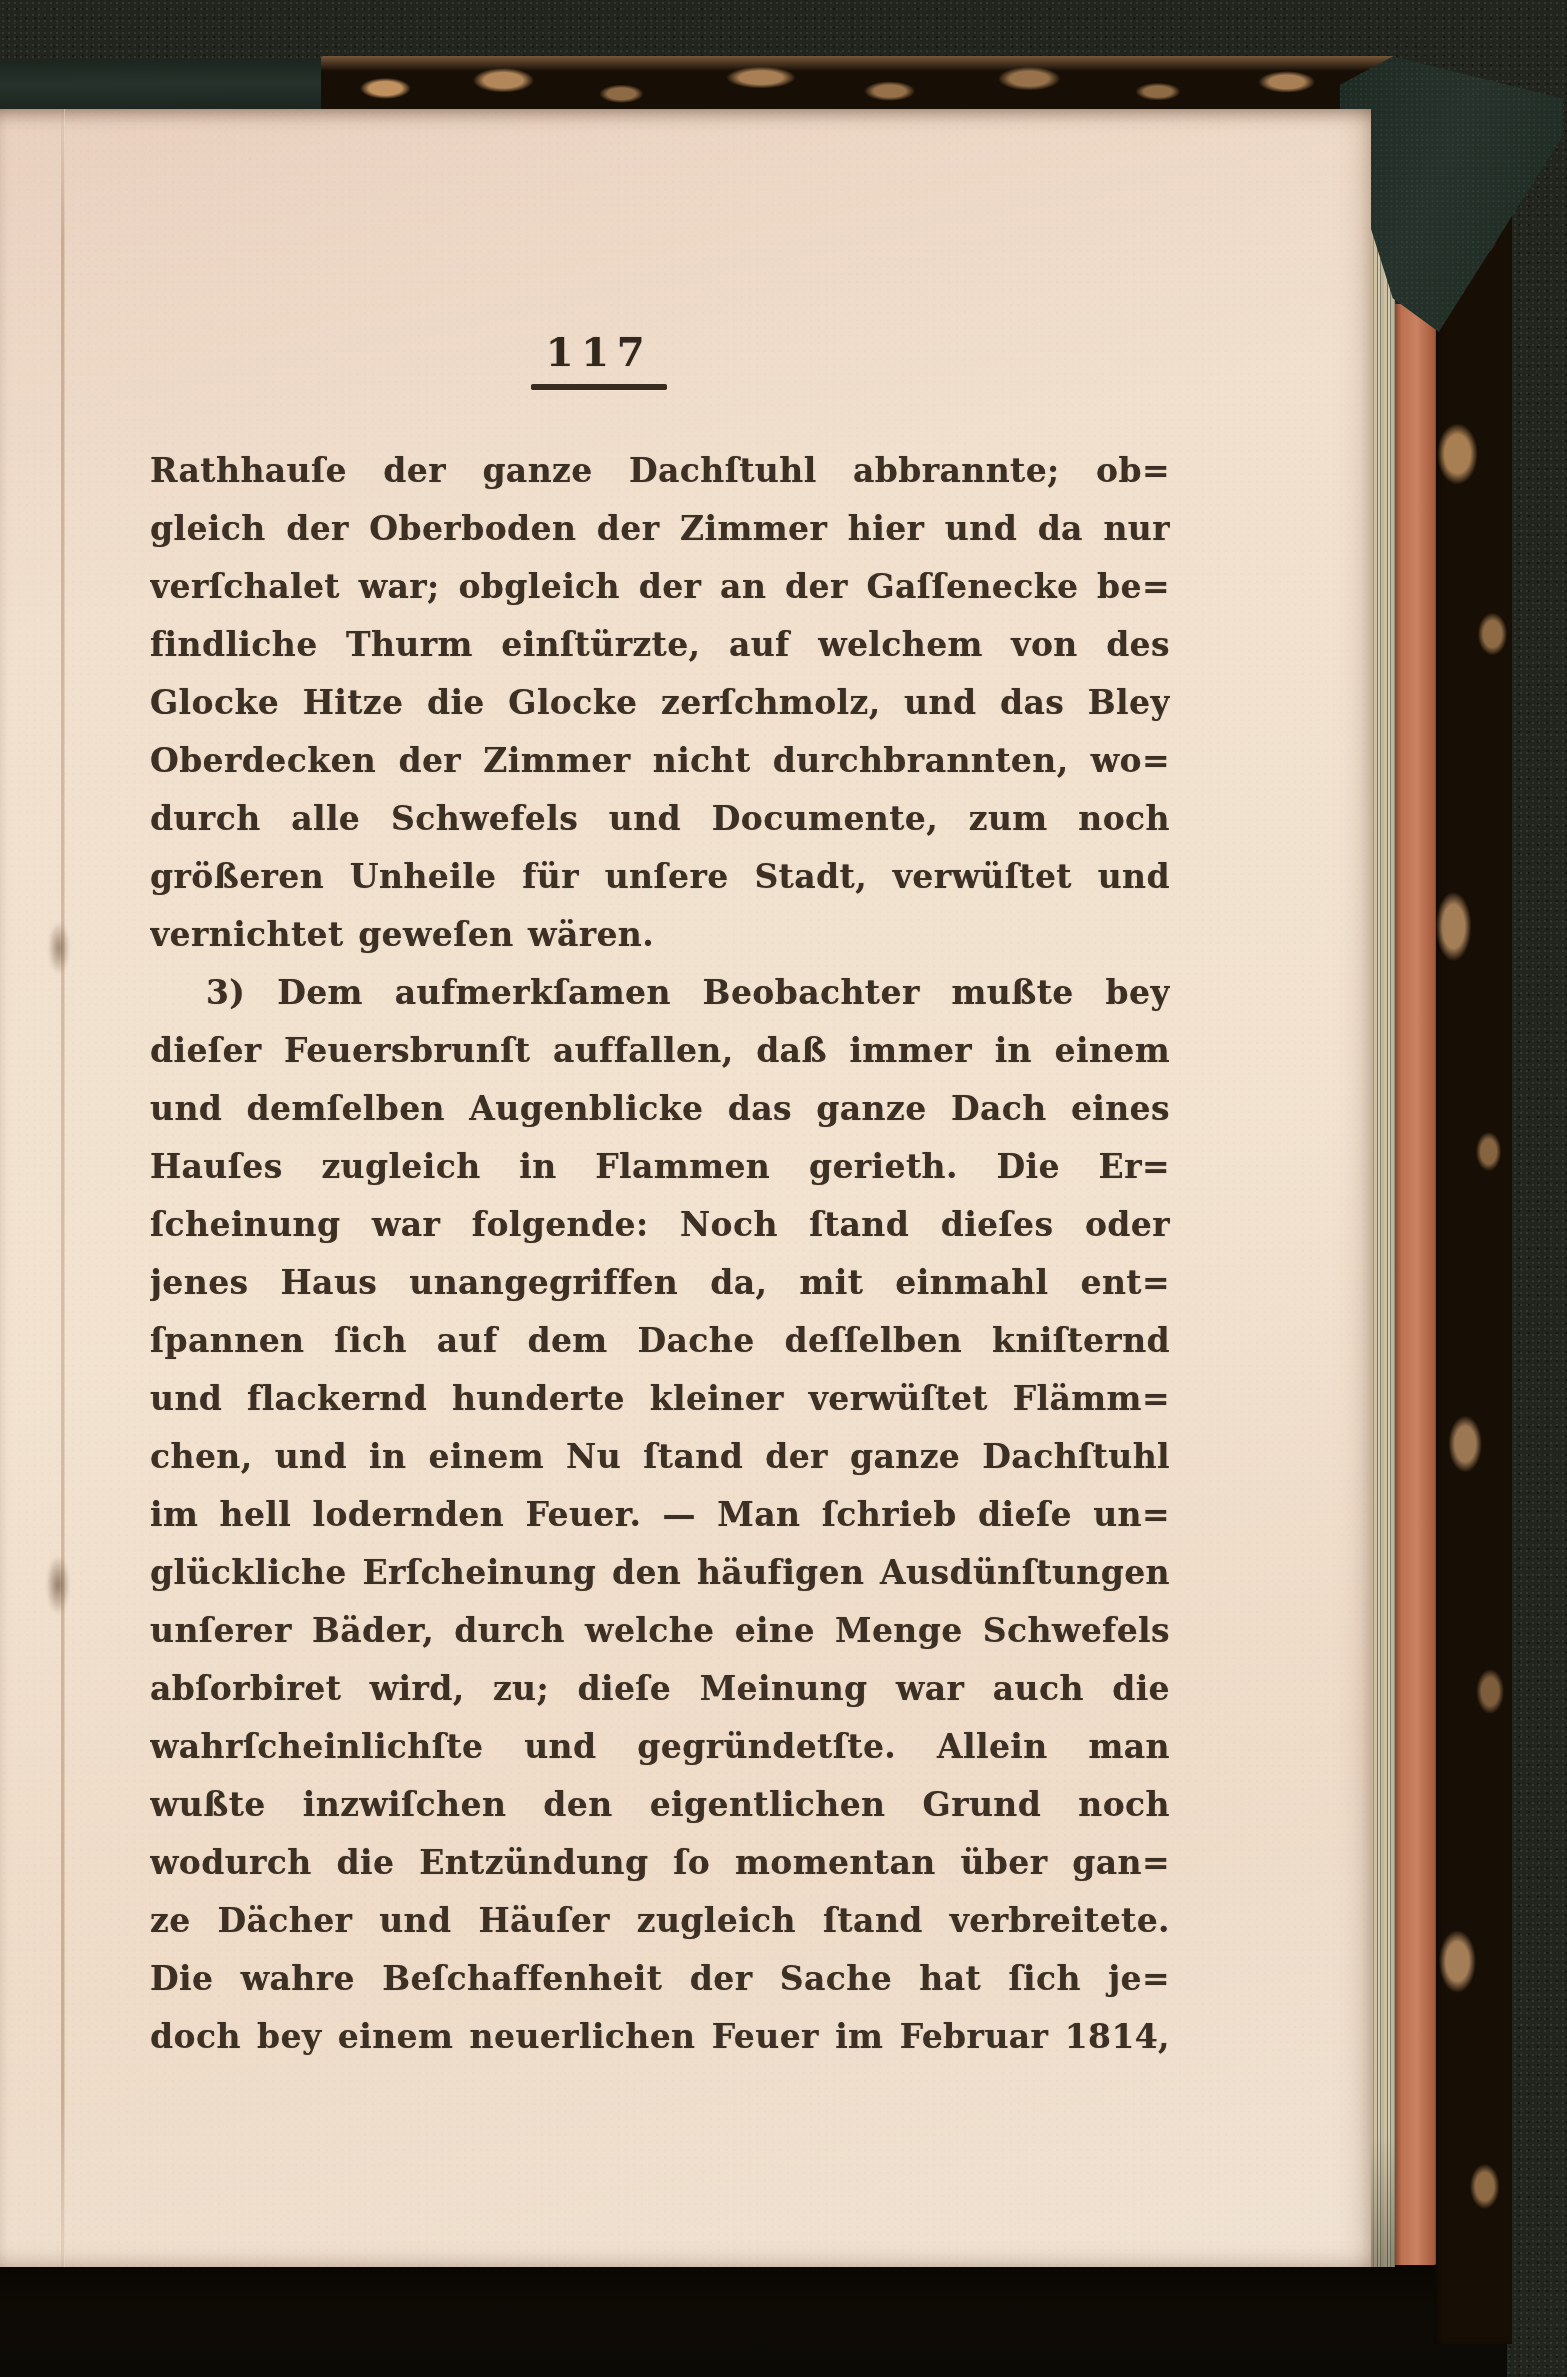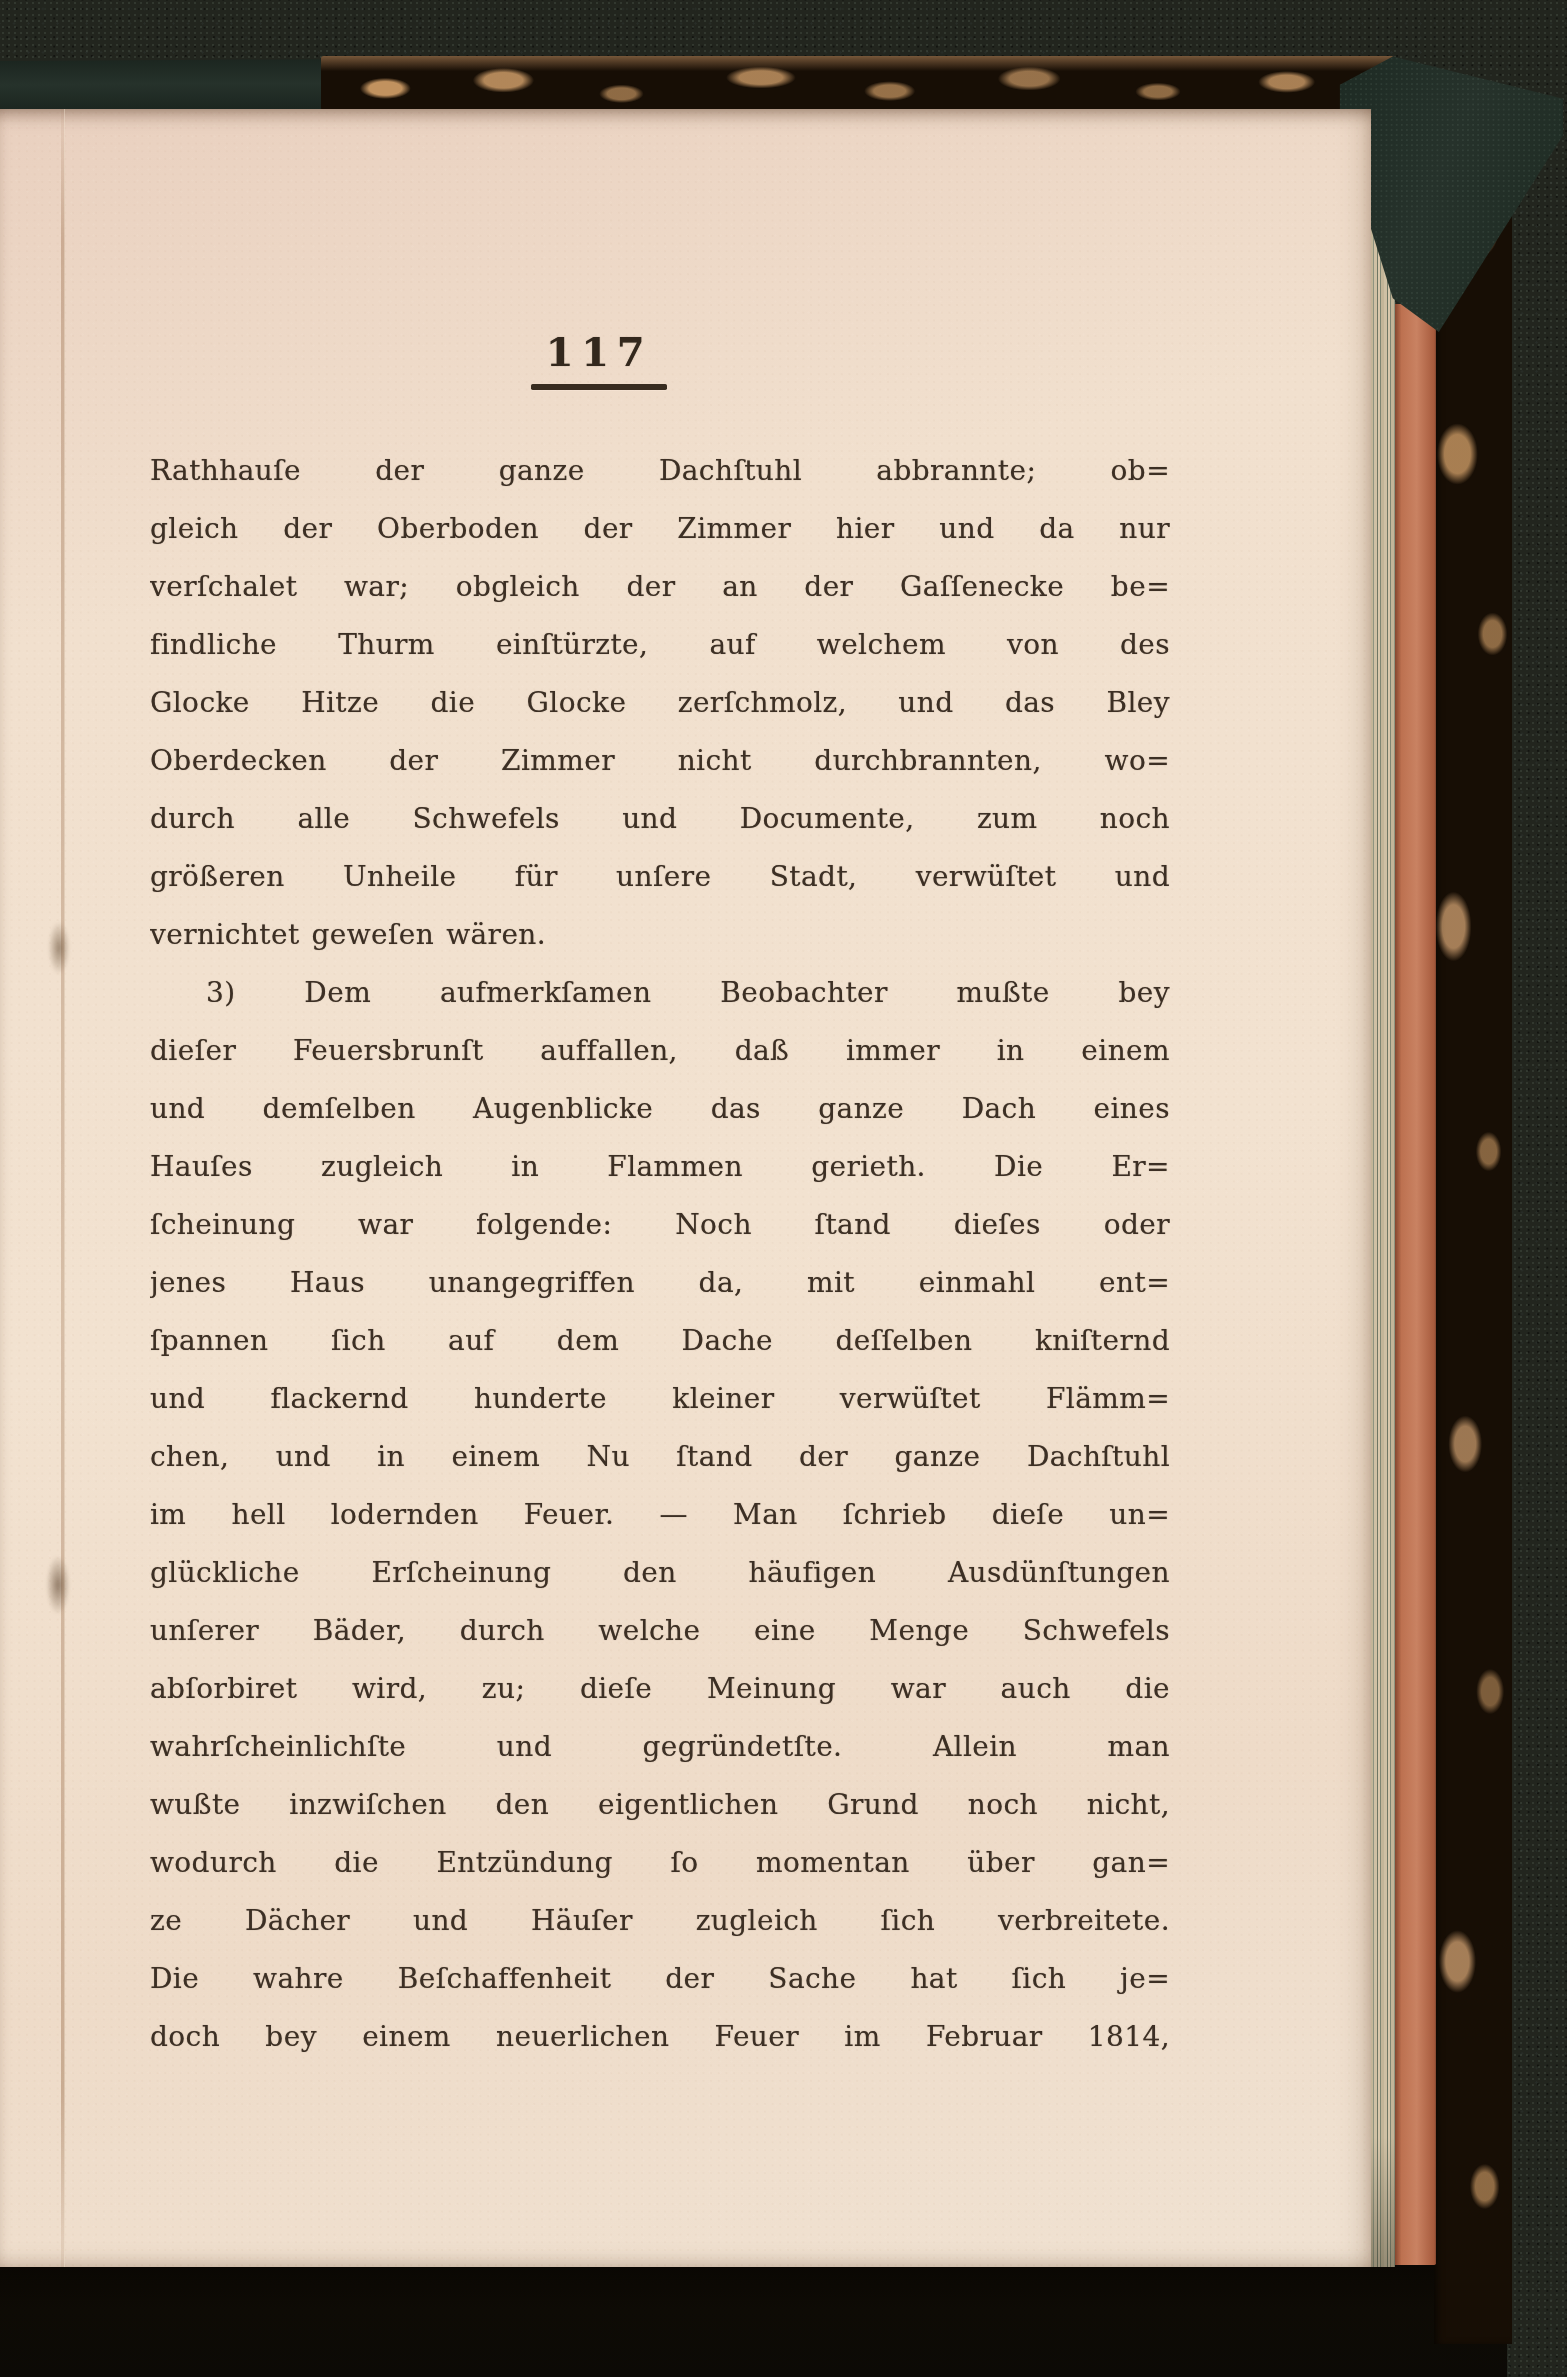--- a/index.html
+++ b/index.html
@@ -108,21 +108,21 @@
     text-align:center;}
   .page-number{font-size:40px;font-weight:bold;letter-spacing:7.7px;line-height:1;
     color:#33281d;text-shadow:0 0 0.9px rgba(50,40,28,.55);}
   .page-rule{width:136px;height:6px;background:#382c20;margin:12px auto 0;
     border-radius:1.7px;box-shadow:0 0.9px 0 rgba(255,240,225,.3);}
 
   
   .text-block{position:absolute;left:150px;top:333px;width:1020px;}
   .paragraph{margin:0;}
   .text-line{height:58px;line-height:58px;overflow:hidden;
-    font-size:28px;font-weight:normal;color:var(--ink,#3c2f24);
+    font-size:33px;font-weight:bold;color:var(--ink,#3c2f24);
     letter-spacing:0.4px;word-spacing:2.6px;
     text-shadow:0 0 0.9px rgba(62,48,34,.5);
     text-align:justify;text-align-last:justify;}
   .text-line.line-end{text-align-last:left;}
   .text-line.indented{text-indent:56px;}
 </style>
 </head>
 <body>
 
 <div class="scene">
@@ -167,20 +167,20 @@
           <div class="text-line">ſpannen ſich auf dem Dache deſſelben kniſternd</div>
           <div class="text-line">und flackernd hunderte kleiner verwüſtet Flämm=</div>
           <div class="text-line">chen, und in einem Nu ſtand der ganze Dachſtuhl</div>
           <div class="text-line">im hell lodernden Feuer. — Man ſchrieb dieſe un=</div>
           <div class="text-line">glückliche Erſcheinung den häufigen Ausdünſtungen</div>
           <div class="text-line">unſerer Bäder, durch welche eine Menge Schwefels</div>
           <div class="text-line">abſorbiret wird, zu; dieſe Meinung war auch die</div>
           <div class="text-line">wahrſcheinlichſte und gegründetſte.  Allein man</div>
           <div class="text-line">wußte inzwiſchen den eigentlichen Grund noch nicht,</div>
           <div class="text-line">wodurch die Entzündung ſo momentan über gan=</div>
-          <div class="text-line">ze Dächer und Häuſer zugleich ſich verbreitete.</div>
+          <div class="text-line">ze Dächer und Häuſer zugleich ſtand verbreitete.</div>
           <div class="text-line">Die wahre Beſchaffenheit der Sache hat ſich je=</div>
           <div class="text-line">doch bey einem neuerlichen Feuer im Februar 1814,</div>
         </div>
       </div>
   </div>
 </div>
 
 
 </body></html>

